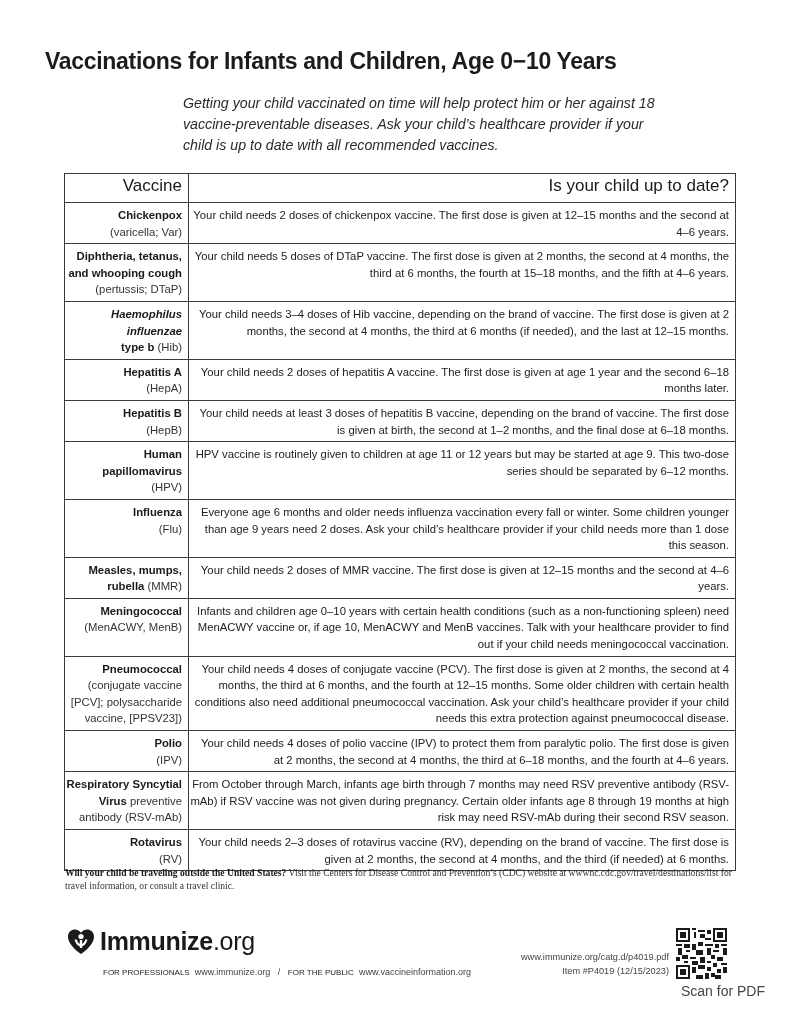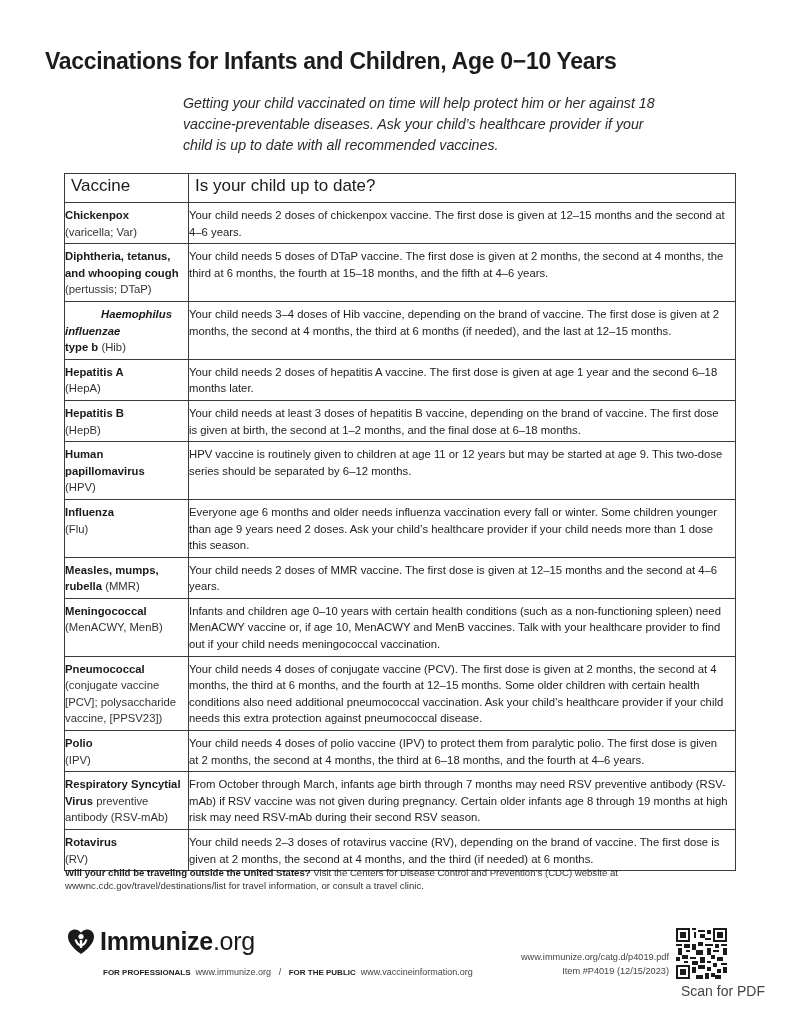--- a/index.html
+++ b/index.html
@@ -1,36 +1,36 @@
 <!DOCTYPE html>
 <html><head>
 <meta charset="utf-8">
 <style>
   html, body { margin:0; padding:0; background:#ffffff; }
   body { width:796px; height:1024px; position:relative; overflow:hidden; font-family:"Liberation Sans", sans-serif; color:#1a1a1a; }
   .title { position:absolute; left:0; width:796px; top:48px; text-align:left; font-size:23px; font-weight:bold; letter-spacing:-0.3px; color:#1c1c1c;margin-left:45px; }
   .intro { position:absolute; left:183px; top:93px; width:480px; font-style:italic; font-size:14.2px; line-height:21px; color:#2a2a2a; }
   table.vax { position:absolute; left:64px; top:173px; width:671px; border-collapse:collapse; table-layout:fixed; }
-  table.vax th, table.vax td { border:1.3px solid #3a3a3a; vertical-align:top; text-align:left; }
+  table.vax th, table.vax td { border:1.3px solid #3a3a3a; vertical-align:top; text-align:right; }
   table.vax th { font-weight:normal; font-size:17px; height:26px; padding:2px 6px 0 6px; color:#1a1a1a; }
   table.vax td { font-size:11.3px; line-height:16.6px; padding:4px 6px 3px 0; color:#222; }
   col.c1 { width:124px; }
   col.c2 { width:547px; }
   .vname { font-weight:bold; color:#1a1a1a; }
   .vname.it { font-style:italic;margin-left:36px; }
   .vsub { color:#333; }
-  .footnote { position:absolute; left:65px; top:866px; width:670px; font-size:9.6px; line-height:13px; color:#333; }
+  .footnote { position:absolute; left:65px; top:866px; width:670px; font-size:9.6px; line-height:13px; color:#333;font-family:Liberation Serif, serif; }
   .footnote b { color:#1a1a1a; }
   .logo { position:absolute; left:67px; top:927px; display:flex; align-items:center; }
   .logo-mark { width:28px; height:28px; }
   .logo-text { font-size:25px; margin-left:5px; color:#1a1a1a; letter-spacing:-0.3px; }
   .logo-text .b { font-weight:bold; }
   .logo-text .n { font-weight:normal; }
   .links { position:absolute; left:103px; top:967px; font-size:9px; color:#444; white-space:nowrap; }
-  .links .lbl { font-weight:bold; font-size:8px; color:#222; }
+  .links .lbl { font-weight:normal; font-size:8px; color:#222; }
   .links .sep { margin:0 5px; }
   .pdfinfo { position:absolute; right:127px; top:950px; text-align:right; font-size:9.2px; line-height:14px; color:#444; }
   .qr { position:absolute; left:676px; top:928px; width:51px; height:51px; }
   .qrcap { position:absolute; left:672px; top:983px; font-size:14px; color:#444;margin-left:9px; }
 </style>
 </head>
 <body>
 
 <div class="title">Vaccinations for Infants and Children, Age 0−10 Years</div>
 <div class="intro">Getting your child vaccinated on time will help protect him or her against 18 vaccine-preventable diseases. Ask your child’s healthcare provider if your child is up to date with all recommended vaccines.</div>

